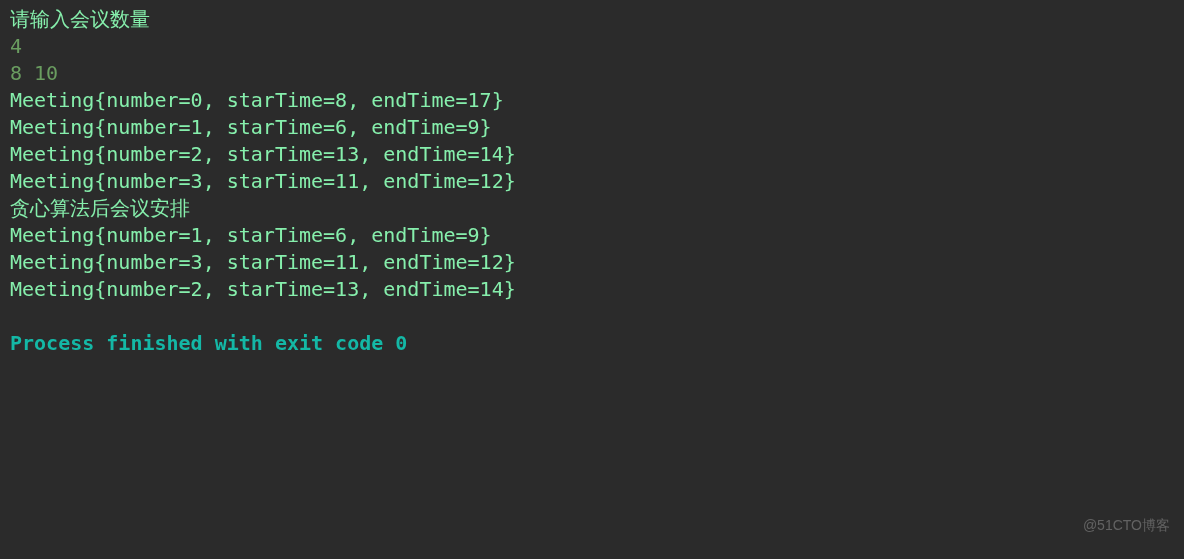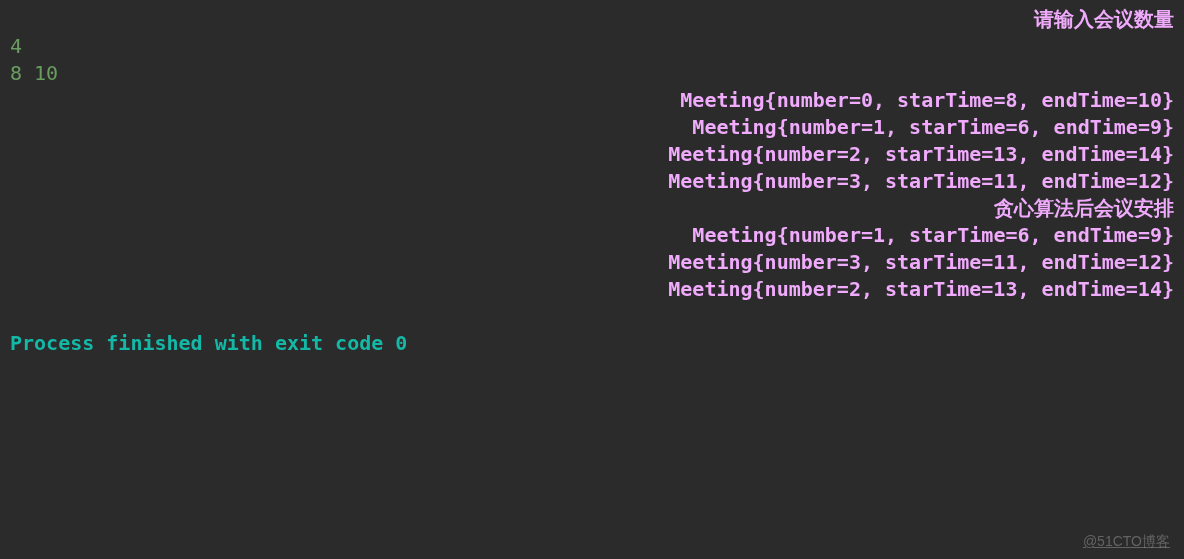--- a/index.html
+++ b/index.html
@@ -16,23 +16,22 @@
       width: 1184px;
       height: 559px;
       padding: 6px 10px;
       position: relative;
       overflow: hidden;
     }
     .console-line {
       white-space: pre;
     }
     .output-text {
-      color: #f0abfc;
-      font-weight: bold;
-      text-align: right;
+      color: #86efac;
+      font-weight: normal;
     }
     .input-text {
       color: #6a9d60;
     }
     .blank {
       height: 27px;
     }
     .exit-line {
       color: #14b8a6;
       font-weight: bold;
@@ -41,35 +40,34 @@
       display: inline-block;
       width: 1px;
       height: 22px;
       background: #bbbbbb;
       vertical-align: text-bottom;
       margin-left: -1px;
     }
     .watermark {
       position: absolute;
       right: 14px;
-      bottom: 8px;
+      bottom: 24px;
       color: rgba(200,200,200,0.35);
       font-size: 14px;
       font-family: sans-serif;
-      text-decoration: underline;
     }
   </style>
 </head>
 <body>
 
 <div>
   <div class="console-line output-text">请输入会议数量</div>
   <div class="console-line input-text">4</div>
   <div class="console-line input-text">8 10</div>
-  <div class="console-line output-text">Meeting{number=0, starTime=8, endTime=10}</div>
+  <div class="console-line output-text">Meeting{number=0, starTime=8, endTime=17}</div>
   <div class="console-line output-text">Meeting{number=1, starTime=6, endTime=9}</div>
   <div class="console-line output-text">Meeting{number=2, starTime=13, endTime=14}</div>
   <div class="console-line output-text">Meeting{number=3, starTime=11, endTime=12}</div>
   <div class="console-line output-text">贪心算法后会议安排</div>
   <div class="console-line output-text">Meeting{number=1, starTime=6, endTime=9}</div>
   <div class="console-line output-text">Meeting{number=3, starTime=11, endTime=12}</div>
   <div class="console-line output-text">Meeting{number=2, starTime=13, endTime=14}</div>
   <div class="blank"></div>
   <div class="console-line exit-line">Process finished with exit code 0</div>
 </div>

